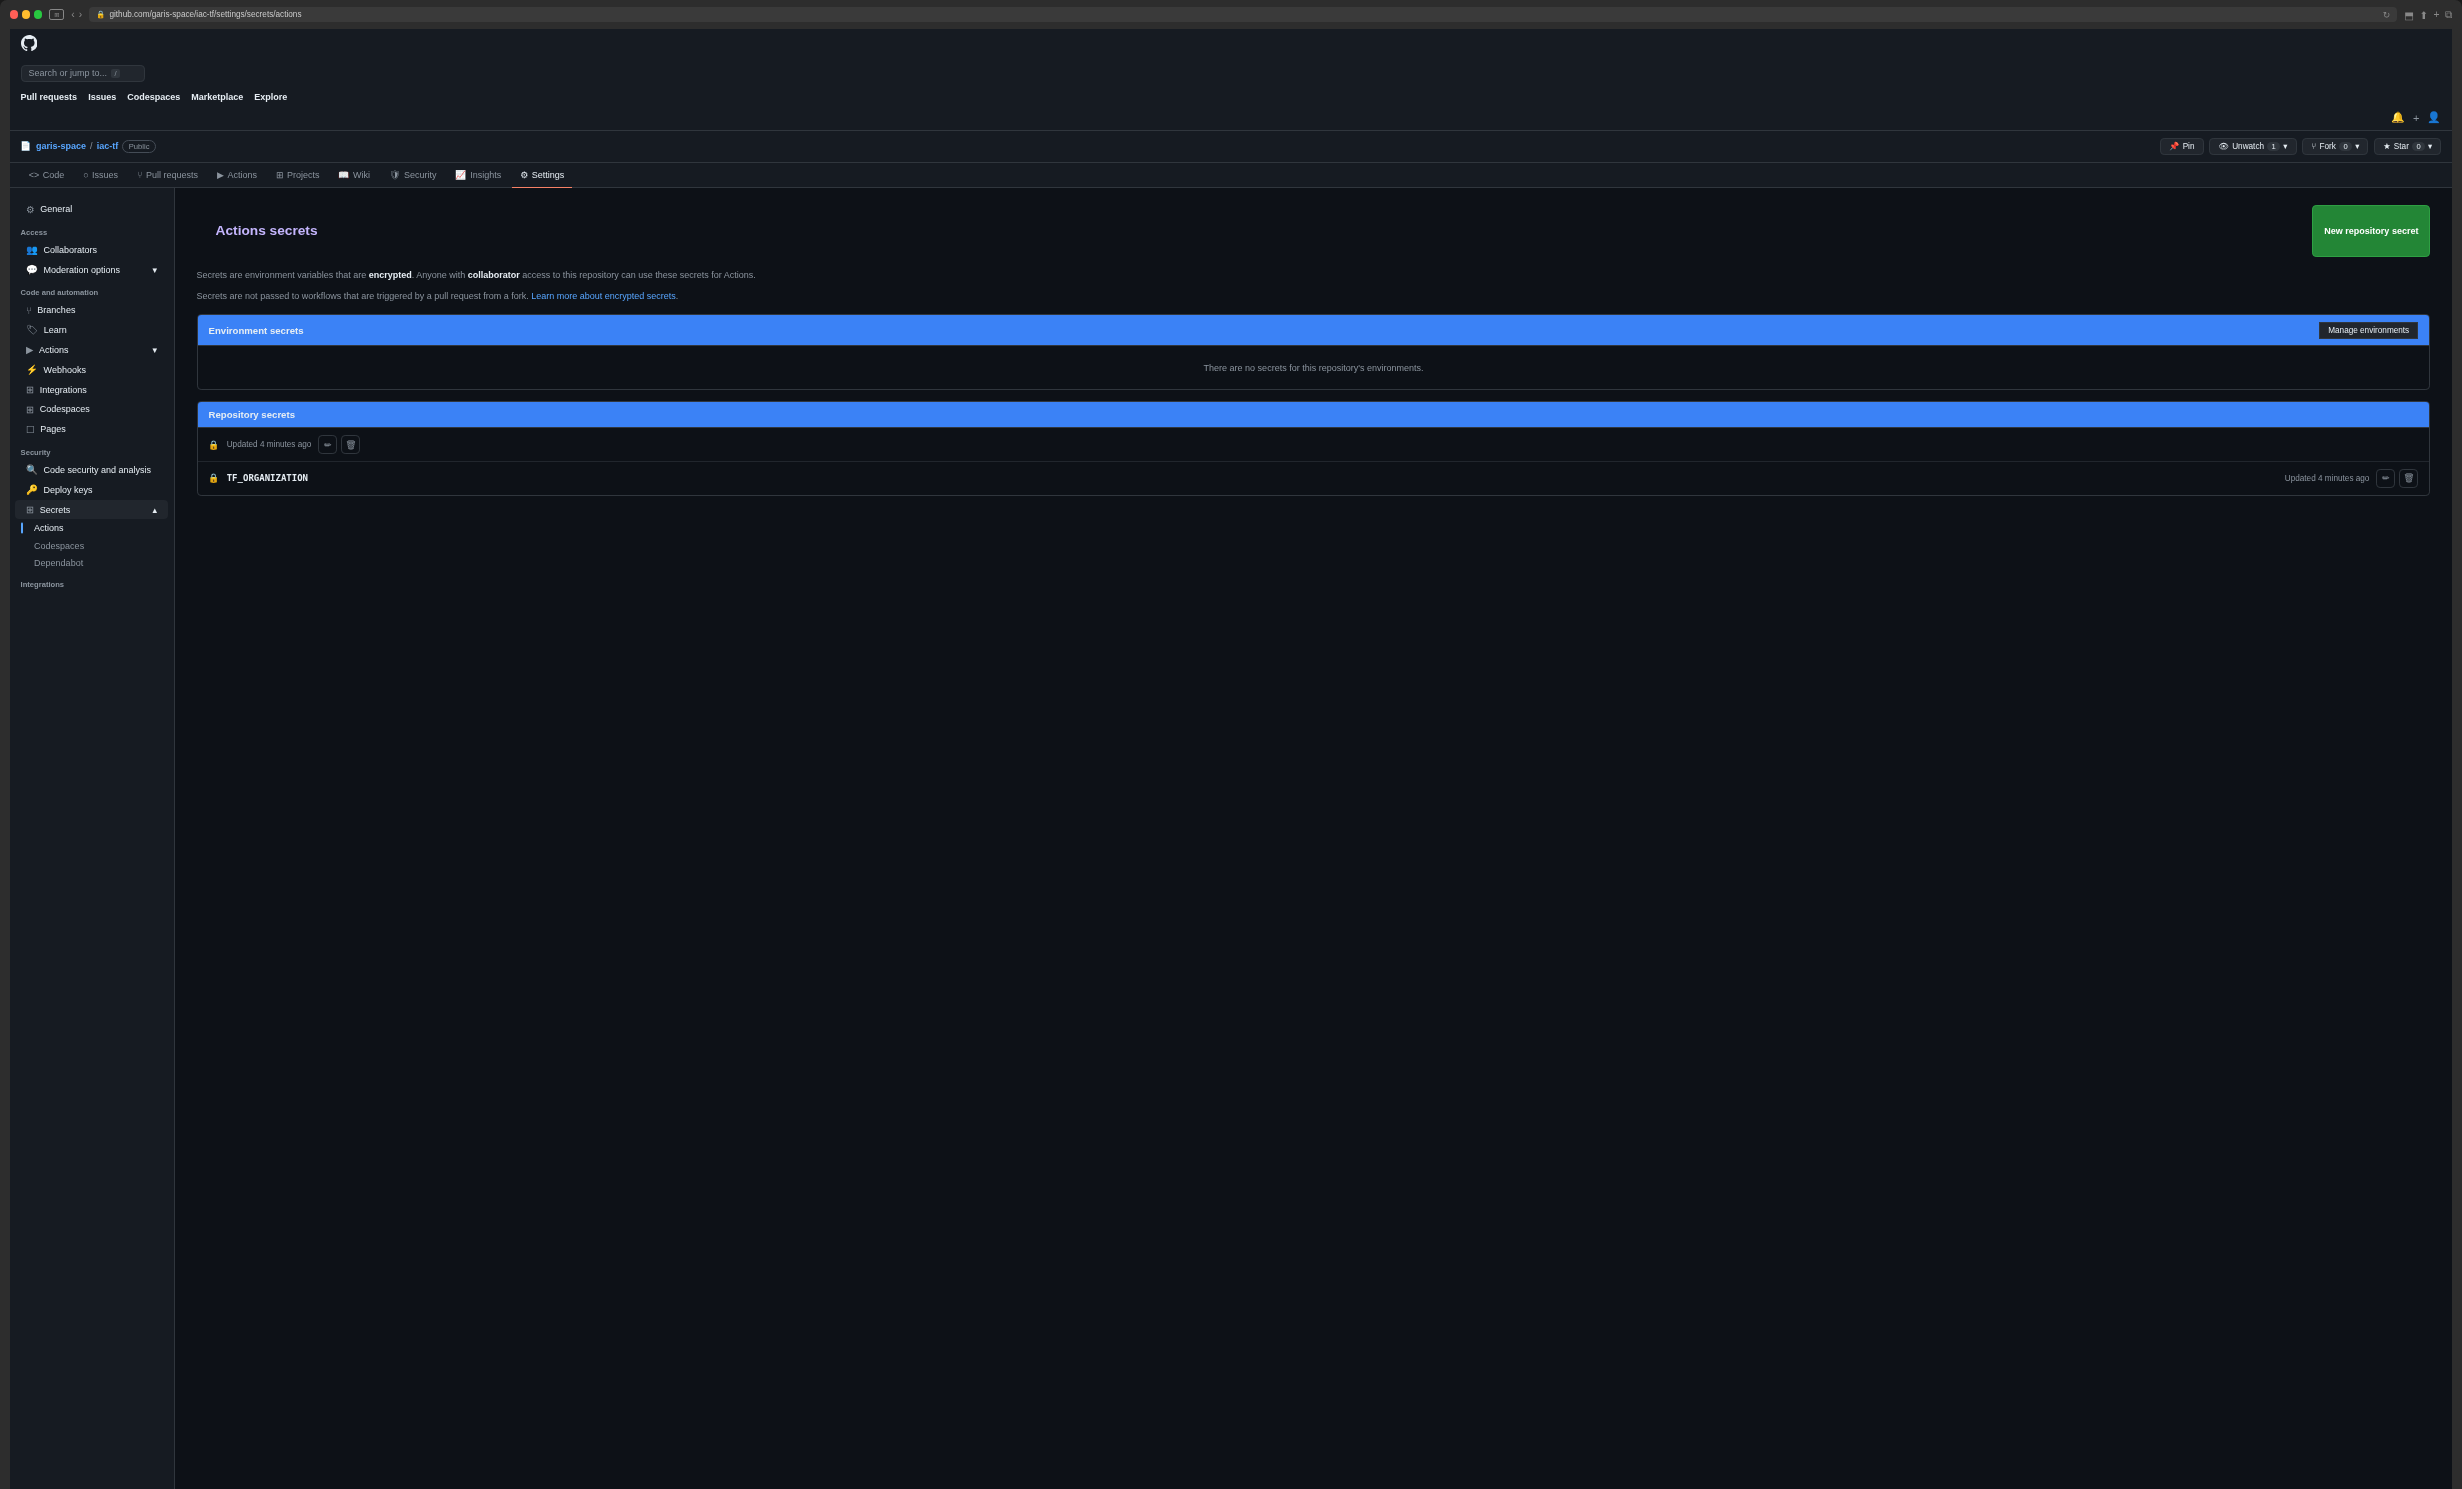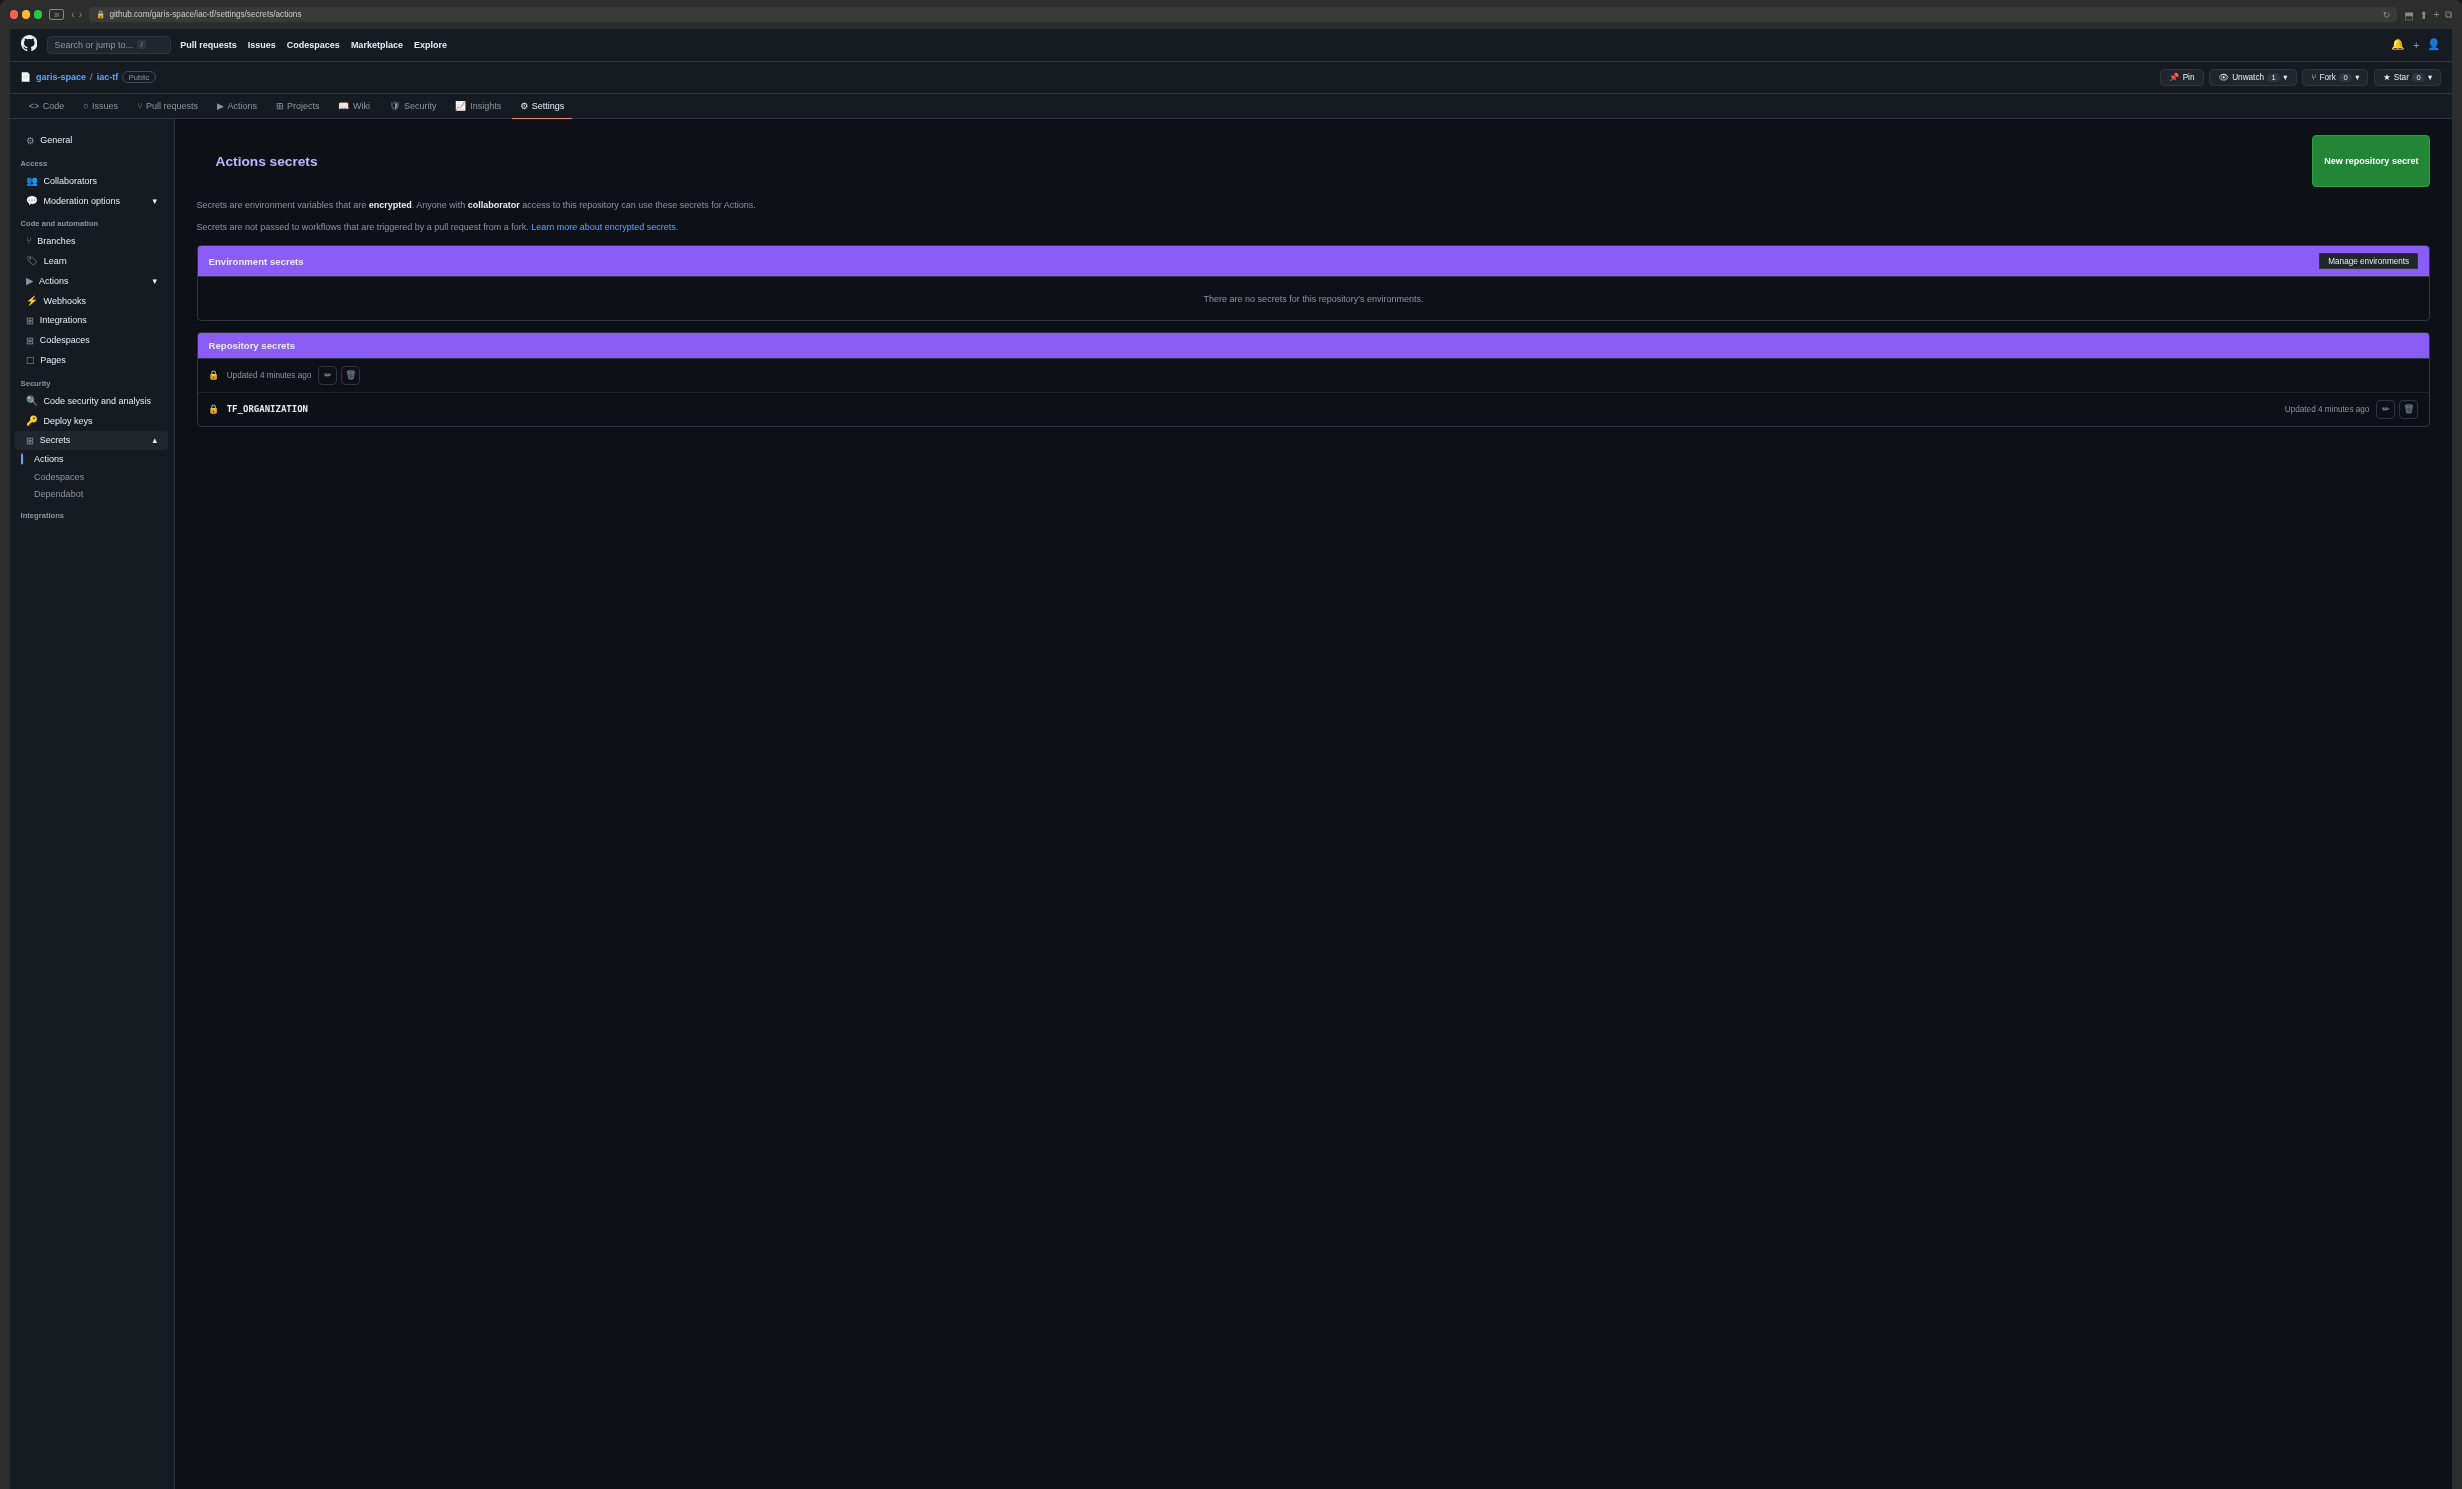--- a/index.html
+++ b/index.html
@@ -66,22 +66,23 @@
     .browser-right-controls {
       display: flex; gap: 5.5px; align-items: center; color: #888; font-size: 10.3px;
     }
 
     
     .gh-header {
       background: #161b22;
       border-bottom: 0.7px solid #30363d;
       padding: 5.5px 11px;
       display: flex;
-      align-items: center;
+      align-items: flex-start;
       gap: 9.6px;
+      flex-direction: column;
     }
     .gh-logo { color: #e6edf3; font-size: 16.5px; cursor: pointer; }
     .gh-search {
       background: #21262d;
       border: 0.7px solid #30363d;
       border-radius: 4.1px;
       padding: 2.7px 6.9px;
       color: #8b949e;
       display: flex;
       align-items: center;
@@ -268,21 +269,21 @@
     }
     .description strong { color: #e6edf3; }
     .description a { color: #58a6ff; text-decoration: none; }
     .section-box {
       border: 0.7px solid #30363d;
       border-radius: 4.1px;
       margin-top: 11px;
       overflow: hidden;
     }
     .section-box-header {
-      background: #8b5cf6;
+      background: #3b82f6;
       padding: 6.9px 11px;
       border-bottom: 0.7px solid #30363d;
       display: flex;
       align-items: center;
       justify-content: space-between;
     }
     .section-box-title {
       font-size: 9.6px;
       font-weight: 600;
       color: #e6edf3;

